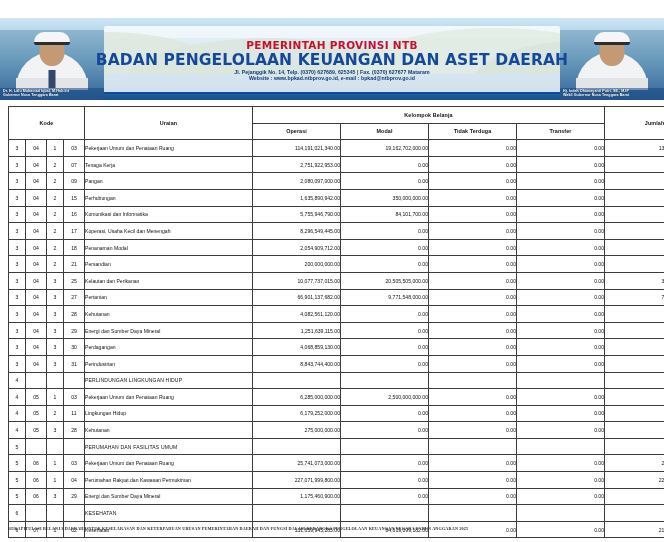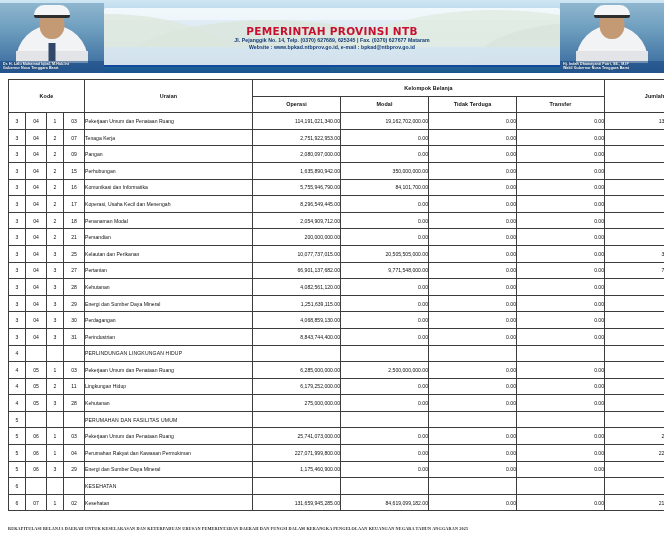--- a/index.html
+++ b/index.html
@@ -8,24 +8,25 @@
     width: 664px; height: 542px;
     background: #ffffff;
     font-family: "Liberation Sans", sans-serif;
     overflow: hidden;
   }
 
   
   .banner {
     position: relative;
     width: 664px;
-    height: 73px;
+    height: 82px;
     overflow: hidden;
     background: linear-gradient(180deg, #9fc8e0 0%, #7fb4d6 18%, #5d9ec9 34%,
                                 #4a90c4 48%, #3f85bd 62%, #2e6fae 80%, #1d5a9b 100%);
+    margin-top: 18px;
   }
   .banner-scene {
     position: absolute; inset: 0;
   }
   
   .hill {
     position: absolute;
     border-radius: 50% 50% 0 0 / 100% 100% 0 0;
   }
   .hill.h1 { left: -30px;  top: 14px; width: 270px; height: 54px; background: #5d8f5e; opacity: .85; }
@@ -223,20 +224,21 @@
     <div class="face"></div>
     <div class="hat"></div>
     <div class="name-plate">
       <div>Hj. Indah Dhamayanti Putri, SE., M.IP</div>
       <div>Wakil Gubernur Nusa Tenggara Barat</div>
     </div>
   </div>
 
   <div class="title-band">
     <div class="t-gov">PEMERINTAH PROVINSI NTB</div>
+    <div class="t-org">BADAN PENGELOLAAN KEUANGAN DAN ASET DAERAH</div>
     <div class="t-addr">Jl. Pejanggik No. 14, Telp. (0370) 627689, 625345 | Fax. (0370) 627677 Mataram</div>
     <div class="t-web">Website : www.bpkad.ntbprov.go.id, e-mail : bpkad@ntbprov.go.id</div>
     <div class="band-rule"></div>
   </div>
 </div>
 
 <div class="sheet">
   <table class="rekap">
     <colgroup>
       <col class="k1">

